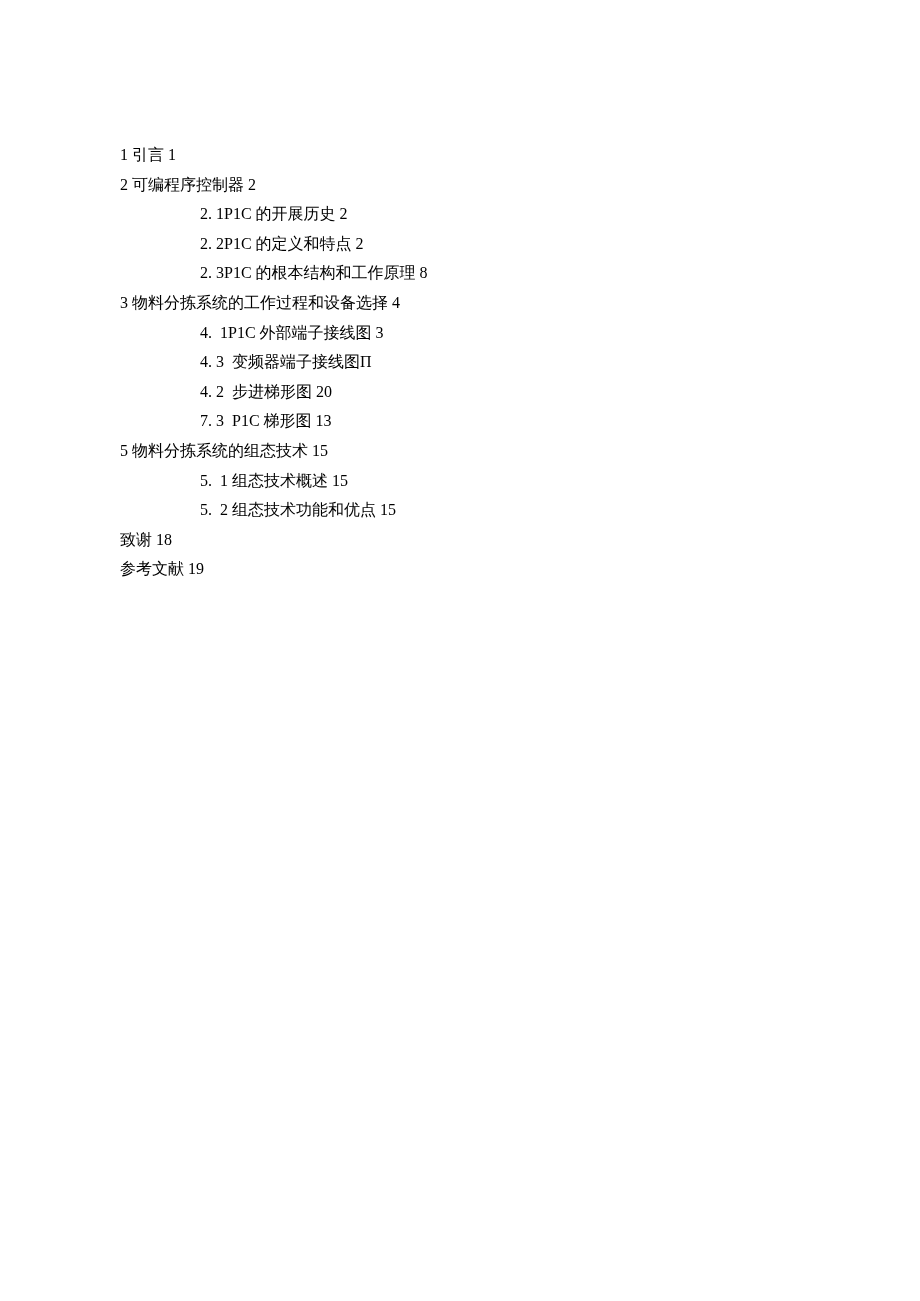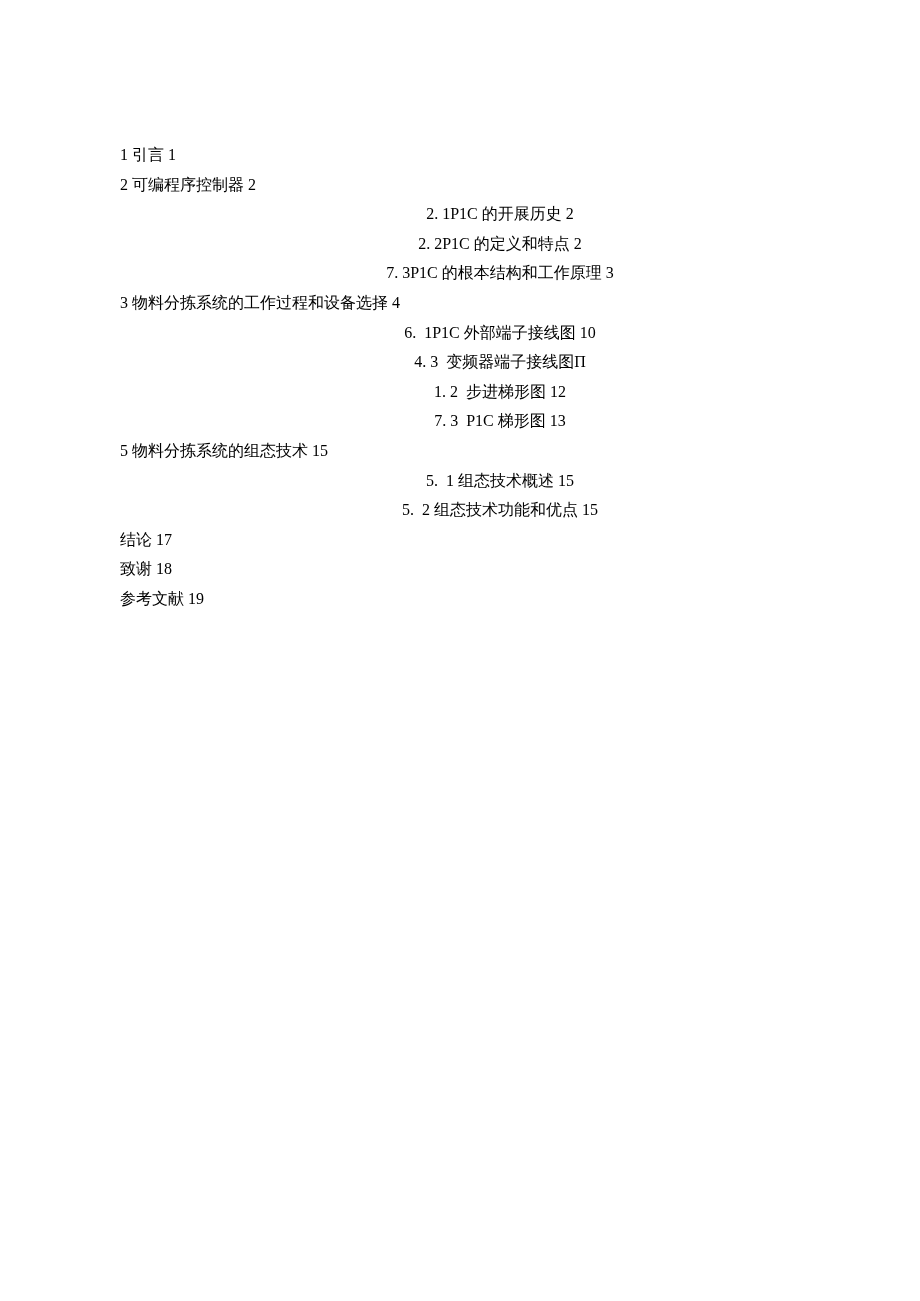--- a/index.html
+++ b/index.html
@@ -18,36 +18,34 @@
       line-height: 1.85;
     }
     .toc-line {
       white-space: pre;
     }
     .level-0 {
       margin-left: 0;
     }
     .level-1 {
       margin-left: 80px;
-      text-align: center;
     }
   </style>
 </head>
 <body>
 
 <div>
   <div class="toc-line level-0">1 引言 1</div>
   <div class="toc-line level-0">2 可编程序控制器 2</div>
   <div class="toc-line level-1">2. 1P1C 的开展历史 2</div>
   <div class="toc-line level-1">2. 2P1C 的定义和特点 2</div>
-  <div class="toc-line level-1">7. 3P1C 的根本结构和工作原理 3</div>
+  <div class="toc-line level-1">2. 3P1C 的根本结构和工作原理 8</div>
   <div class="toc-line level-0">3 物料分拣系统的工作过程和设备选择 4</div>
-  <div class="toc-line level-1">6.  1P1C 外部端子接线图 10</div>
+  <div class="toc-line level-1">4.  1P1C 外部端子接线图 3</div>
   <div class="toc-line level-1">4. 3  变频器端子接线图Π</div>
-  <div class="toc-line level-1">1. 2  步进梯形图 12</div>
+  <div class="toc-line level-1">4. 2  步进梯形图 20</div>
   <div class="toc-line level-1">7. 3  P1C 梯形图 13</div>
   <div class="toc-line level-0">5 物料分拣系统的组态技术 15</div>
   <div class="toc-line level-1">5.  1 组态技术概述 15</div>
   <div class="toc-line level-1">5.  2 组态技术功能和优点 15</div>
-  <div class="toc-line level-0">结论 17</div>
   <div class="toc-line level-0">致谢 18</div>
   <div class="toc-line level-0">参考文献 19</div>
 </div>
 
 </body></html>

